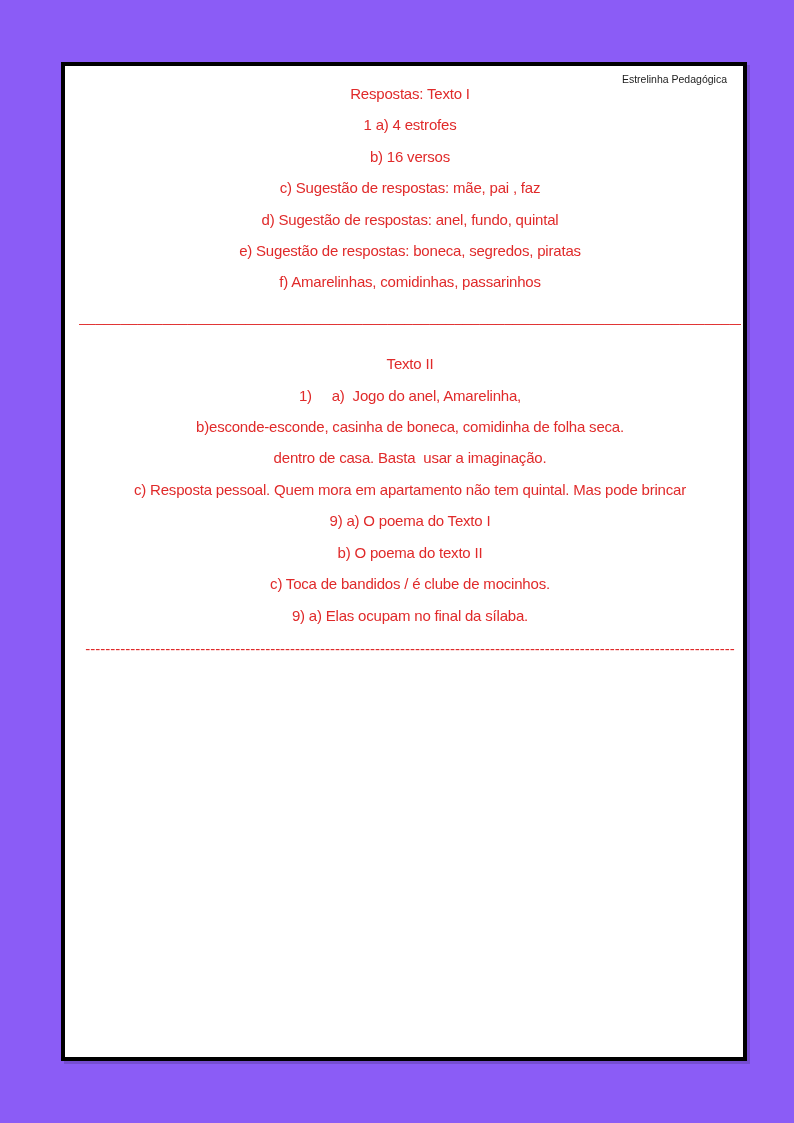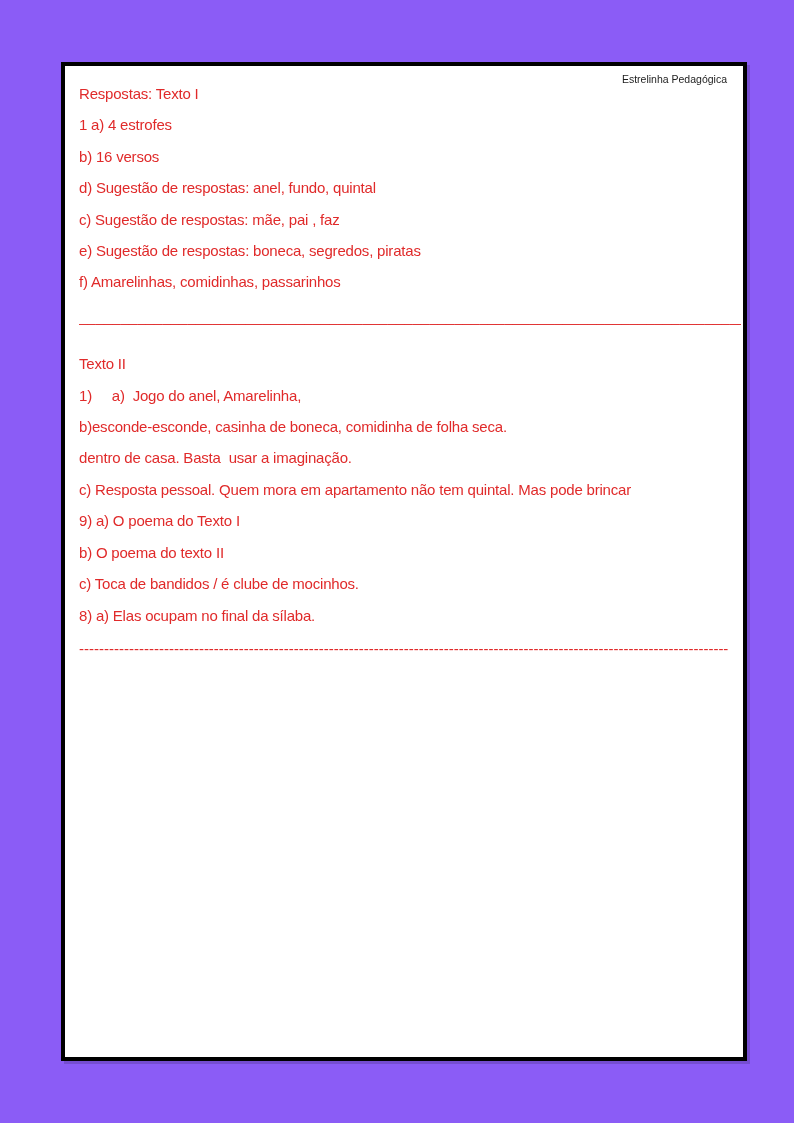--- a/index.html
+++ b/index.html
@@ -35,20 +35,21 @@
     font-size: 10.5px;
     color: #1c1c1c;
     white-space: nowrap;
   }
   .content {
     position: absolute;
     left: 0; top: 0; right: 0; bottom: 0;
     padding: 12px 2px 0 14px;
     overflow: hidden;
     box-sizing: border-box;
+    text-align: center;
   }
   .line {
     font-size: 15px;
     line-height: 31.4px;
     letter-spacing: -0.2px;
     color: #e02a2a;
     white-space: pre;
     overflow: hidden;
   }
   .divider-solid {
@@ -67,34 +68,34 @@
 <body>
 
 <div class="sheet">
   <div class="frame">
     <div class="brand">Estrelinha Pedagógica</div>
     <div class="content">
 
       <div class="line">Respostas: Texto I</div>
       <div class="line">1 a) 4 estrofes</div>
       <div class="line">b) 16 versos</div>
+      <div class="line">c) Sugestão de respostas: mãe, pai , faz</div>
       <div class="line">d) Sugestão de respostas: anel, fundo, quintal</div>
-      <div class="line">c) Sugestão de respostas: mãe, pai , faz</div>
       <div class="line">e) Sugestão de respostas: boneca, segredos, piratas</div>
       <div class="line">f) Amarelinhas, comidinhas, passarinhos</div>
 
       <div class="line divider-solid">________________________________________________________________________________</div>
 
       <div class="line texto2-title">Texto II</div>
       <div class="line">1)     a)  Jogo do anel, Amarelinha,</div>
       <div class="line">b)esconde-esconde, casinha de boneca, comidinha de folha seca.</div>
       <div class="line">dentro de casa. Basta  usar a imaginação.</div>
       <div class="line">c) Resposta pessoal. Quem mora em apartamento não tem quintal. Mas pode brincar</div>
       <div class="line">9) a) O poema do Texto I</div>
       <div class="line">b) O poema do texto II</div>
       <div class="line">c) Toca de bandidos / é clube de mocinhos.</div>
-      <div class="line">8) a) Elas ocupam no final da sílaba.</div>
+      <div class="line">9) a) Elas ocupam no final da sílaba.</div>
 
       <div class="line divider-dashed">----------------------------------------------------------------------------------------------------------------------------------</div>
 
     </div>
   </div>
 </div>
 
 </body></html>

